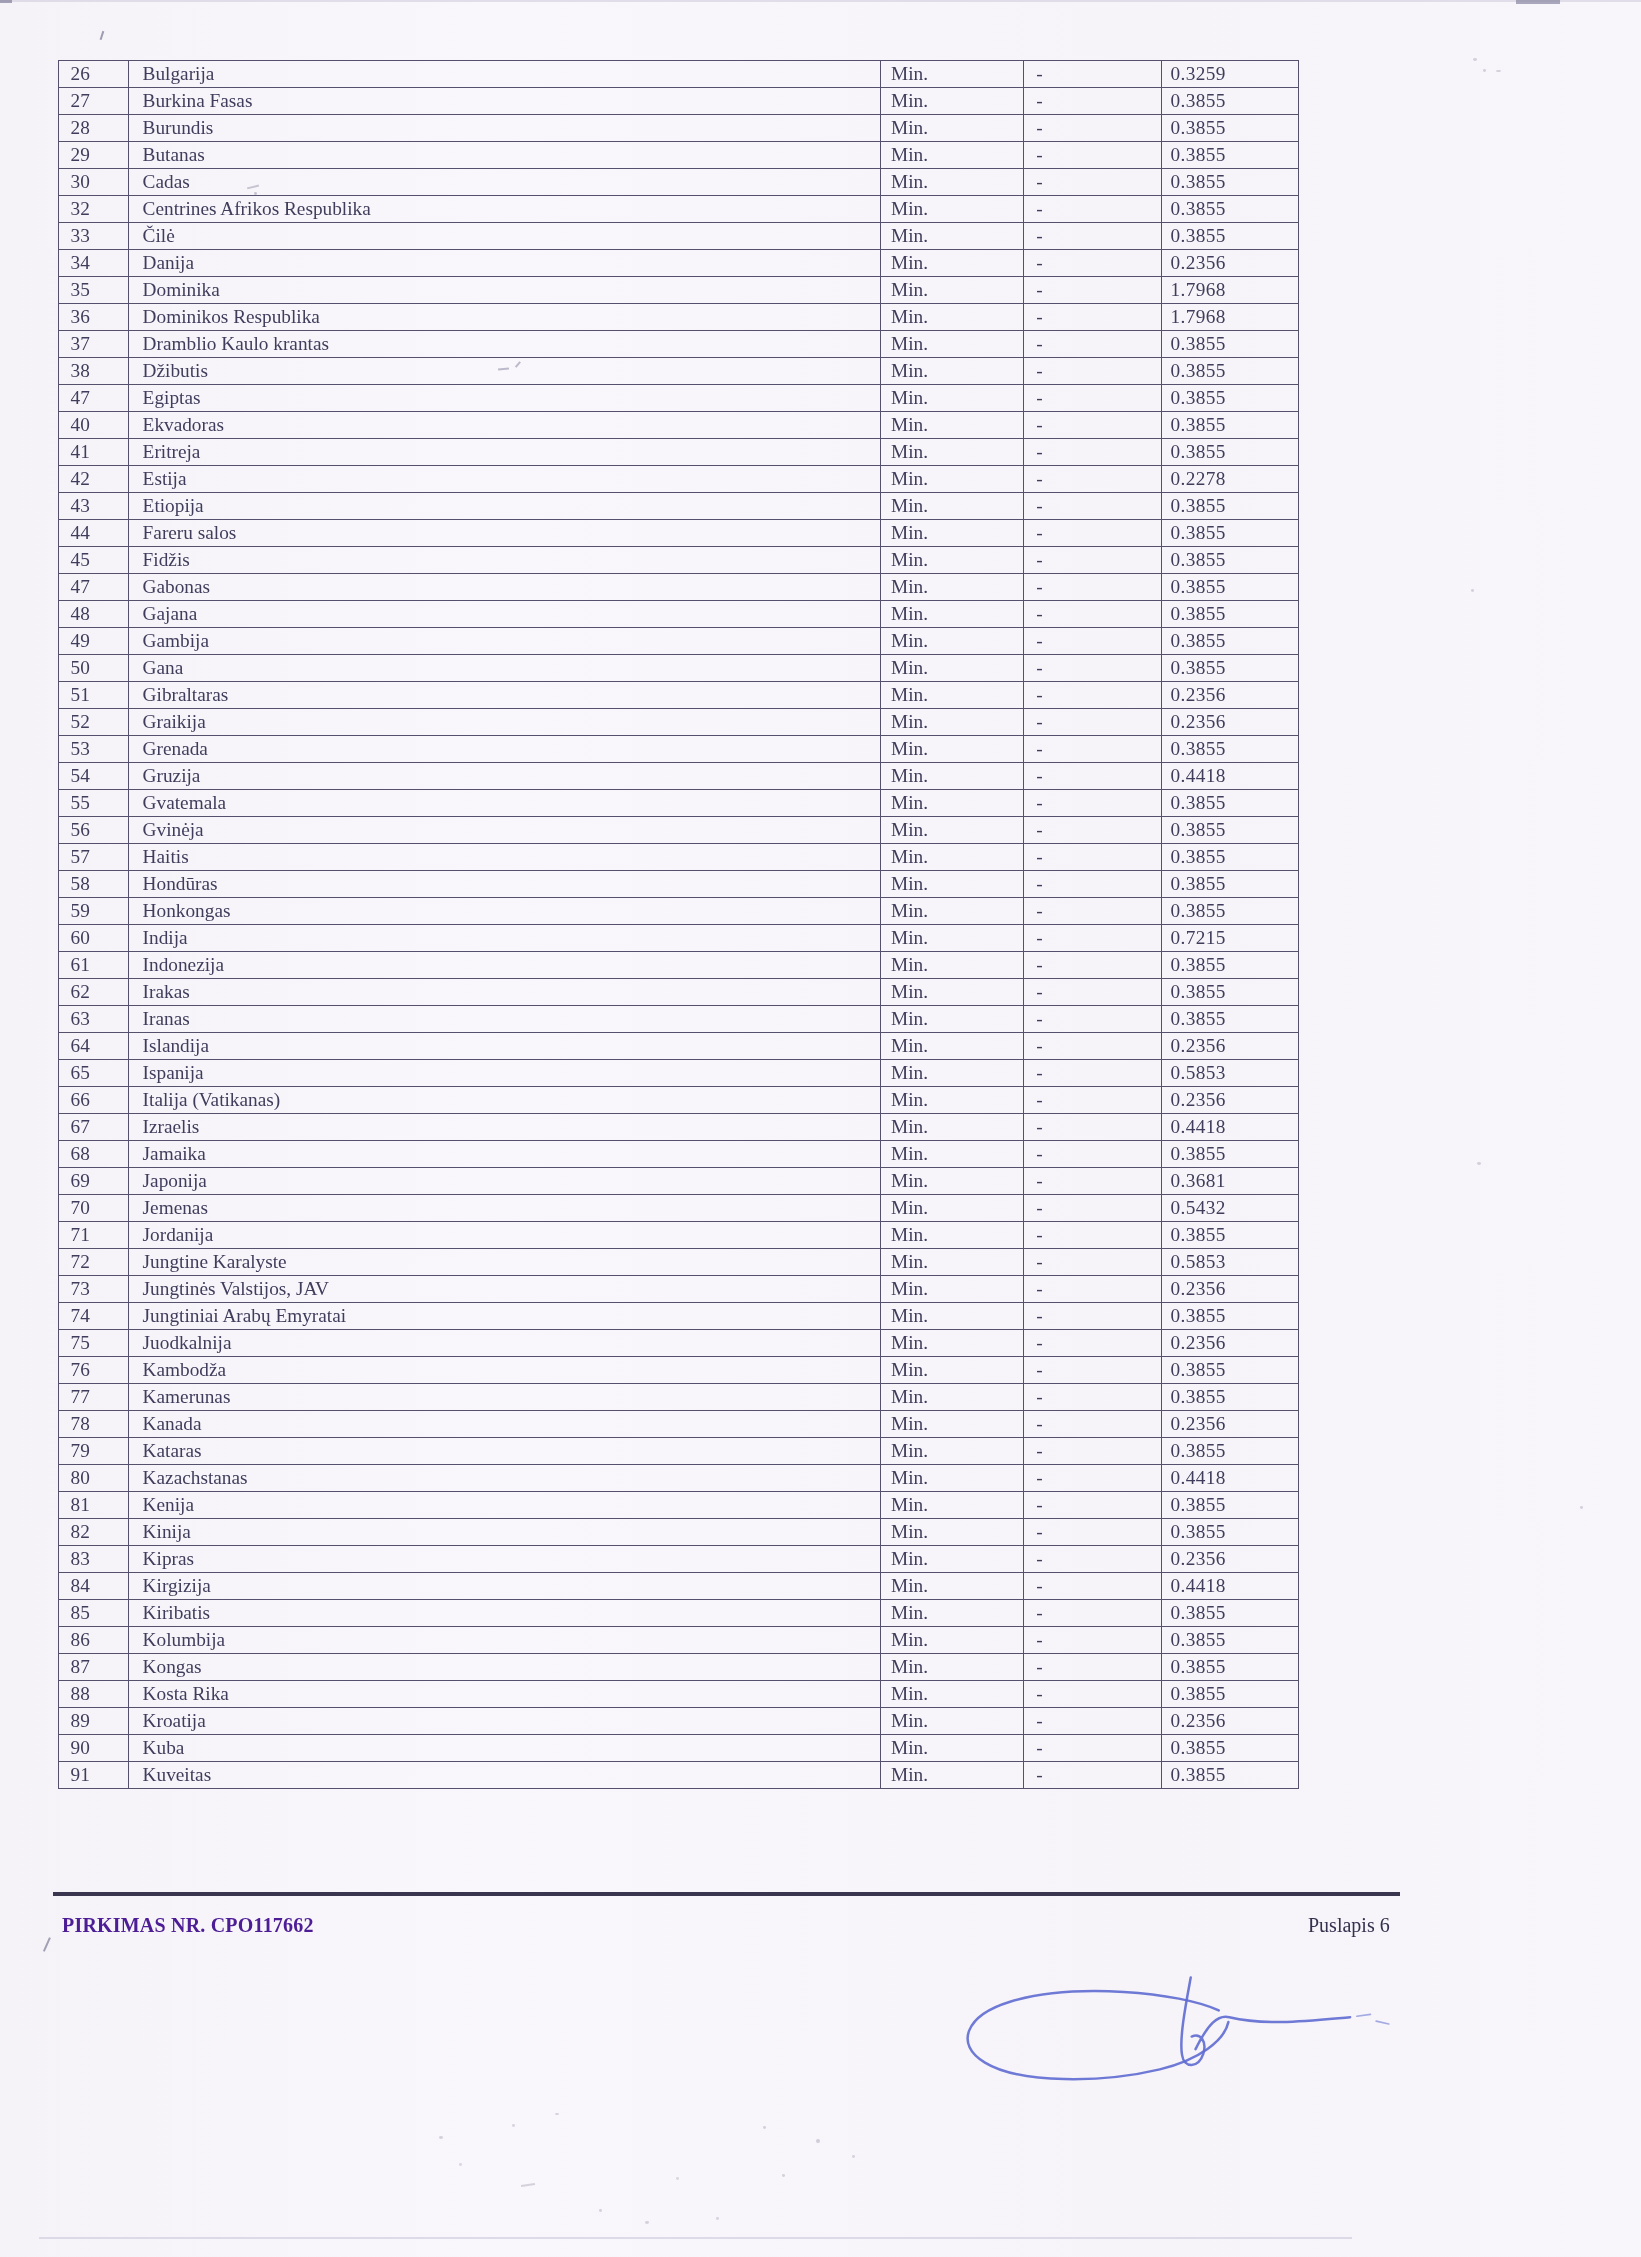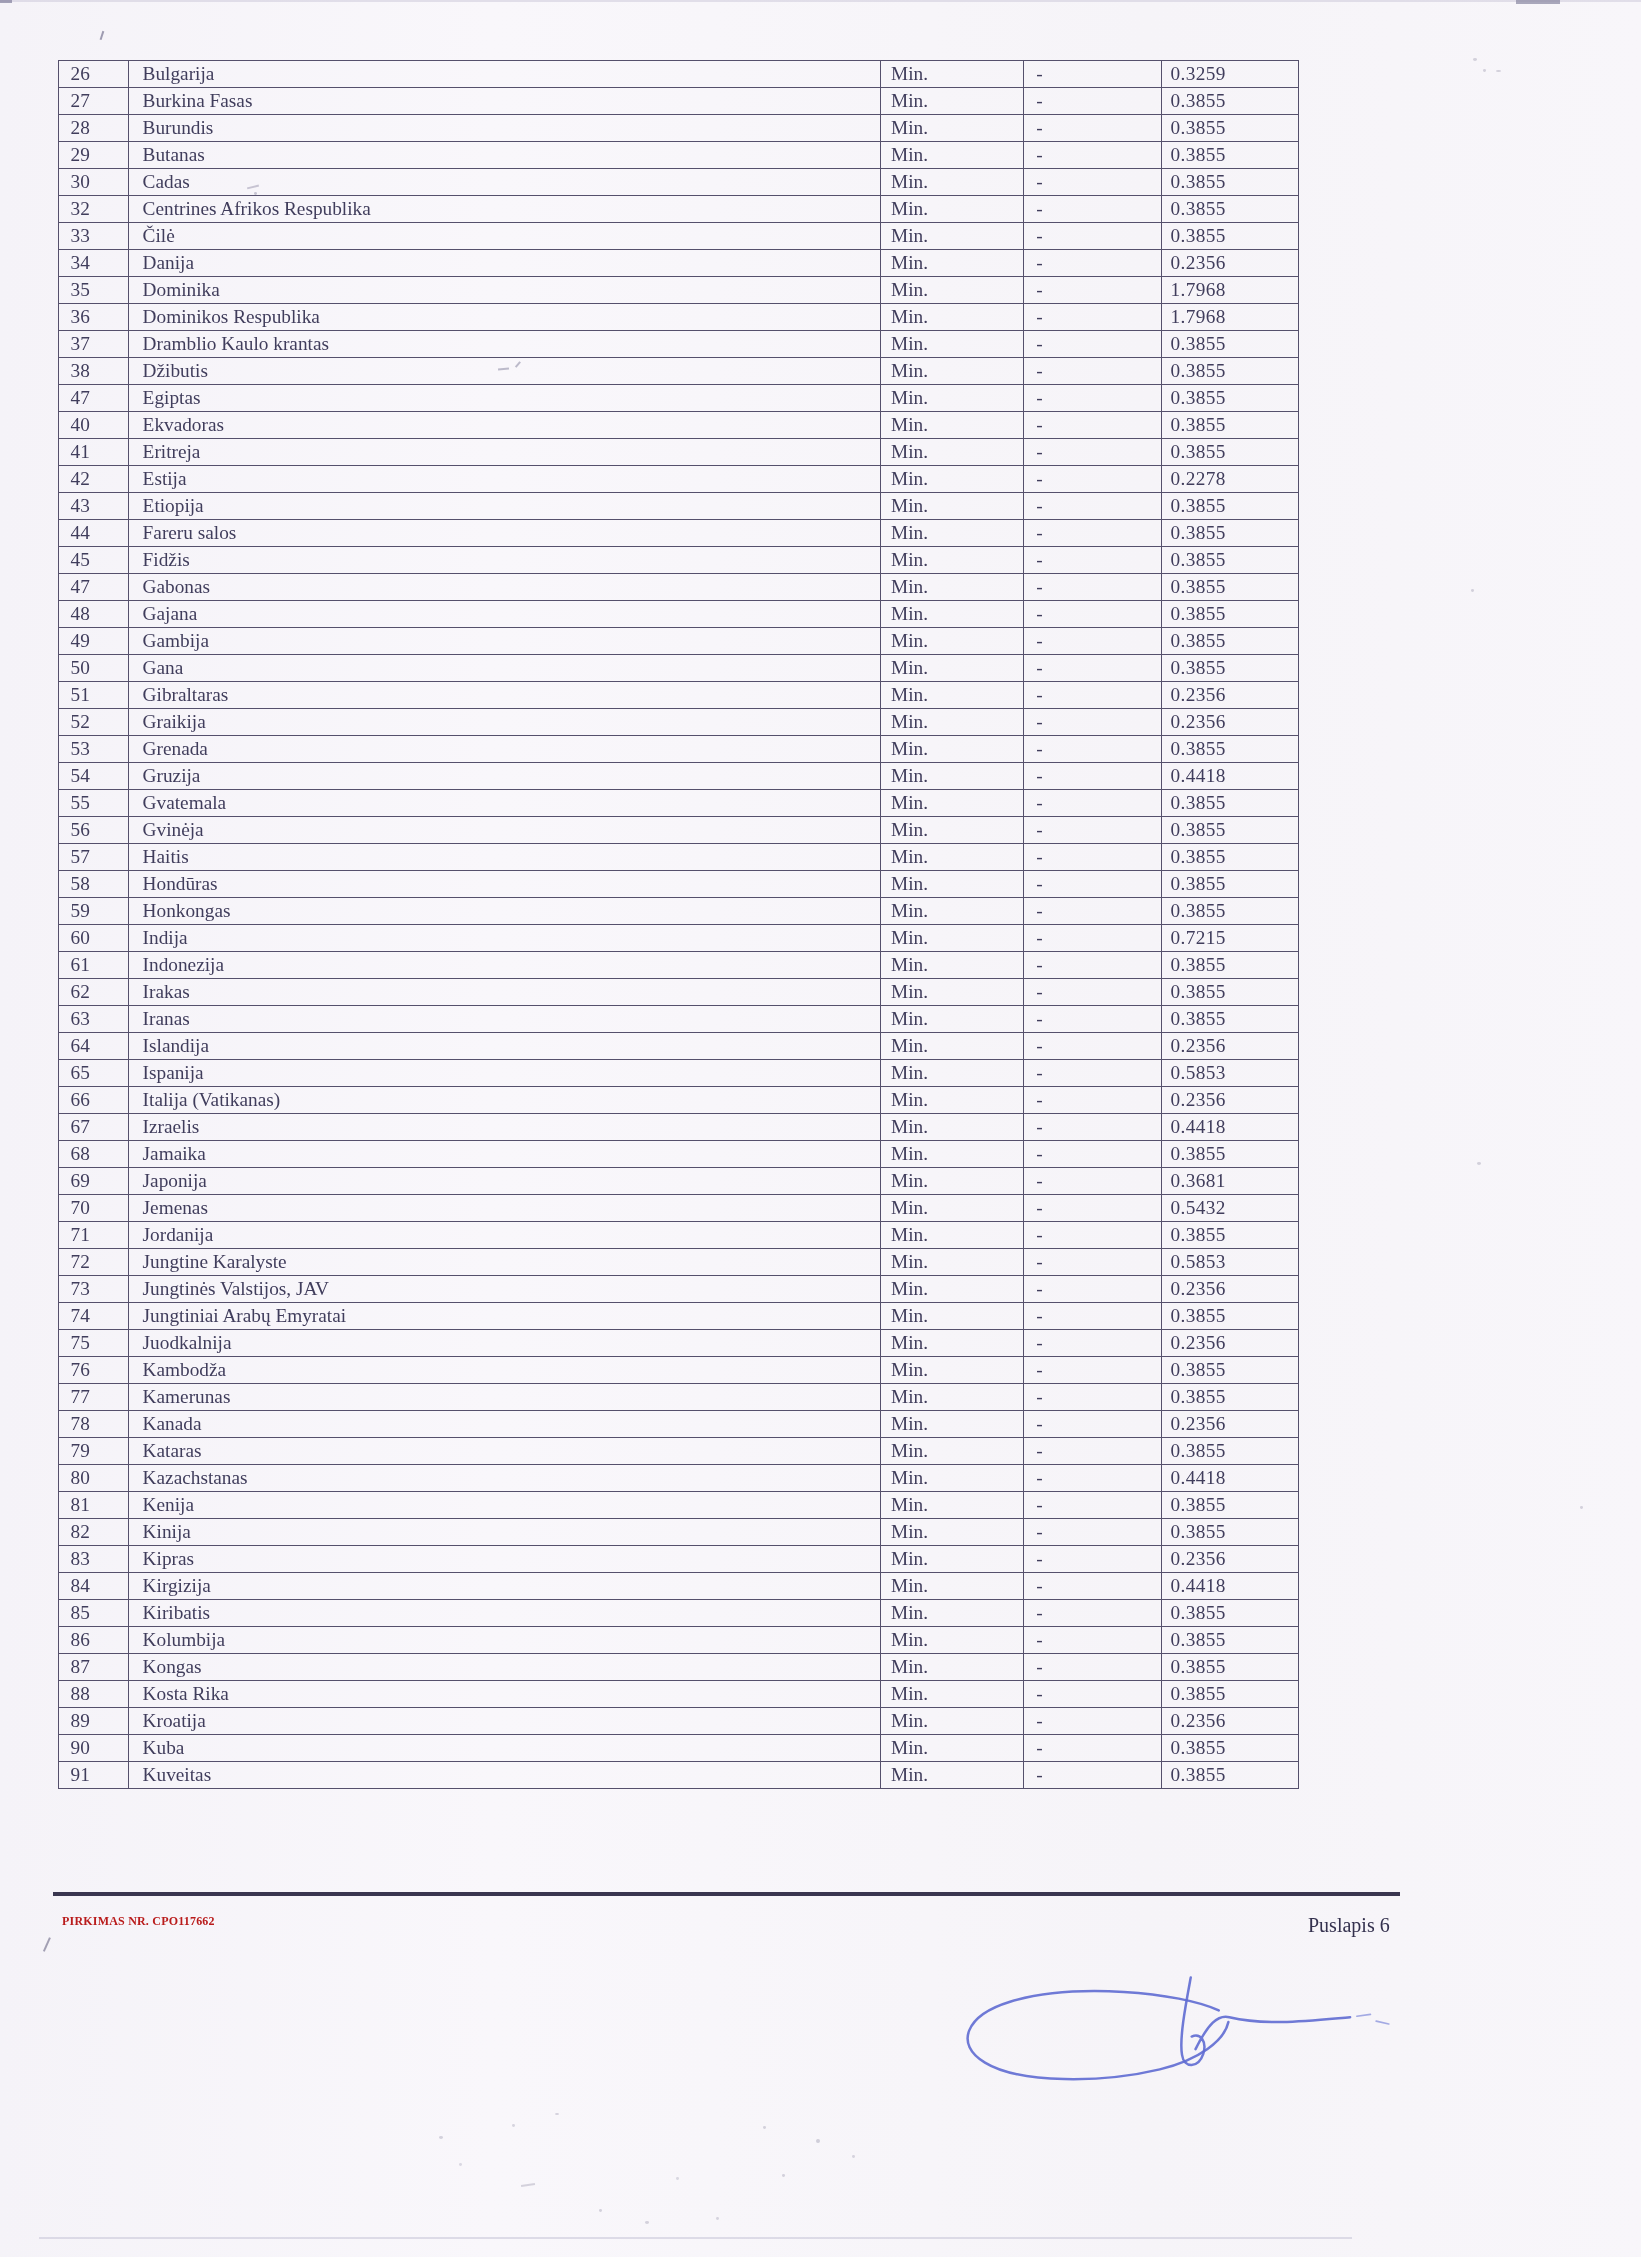--- a/index.html
+++ b/index.html
@@ -42,23 +42,23 @@
   
   .footer-rule{
     position:absolute;
     left:53px; top:1892px;
     width:1347px; height:3.9px;
     background:var(--rule);
   }
   .footer-left{
     position:absolute;
     left:62px; top:1914px;
-    font-size:12px; font-weight:bold;
+    font-size:20px; font-weight:bold;
     letter-spacing:0.2px;
-    color:#b91c1c;
+    color:#4c1d95;
   }
   .footer-right{
     position:absolute;
     left:1308px; top:1914px;
     font-size:20px; font-weight:normal;
     color:#34314e;
   }
   
   .signature{
     position:absolute;

